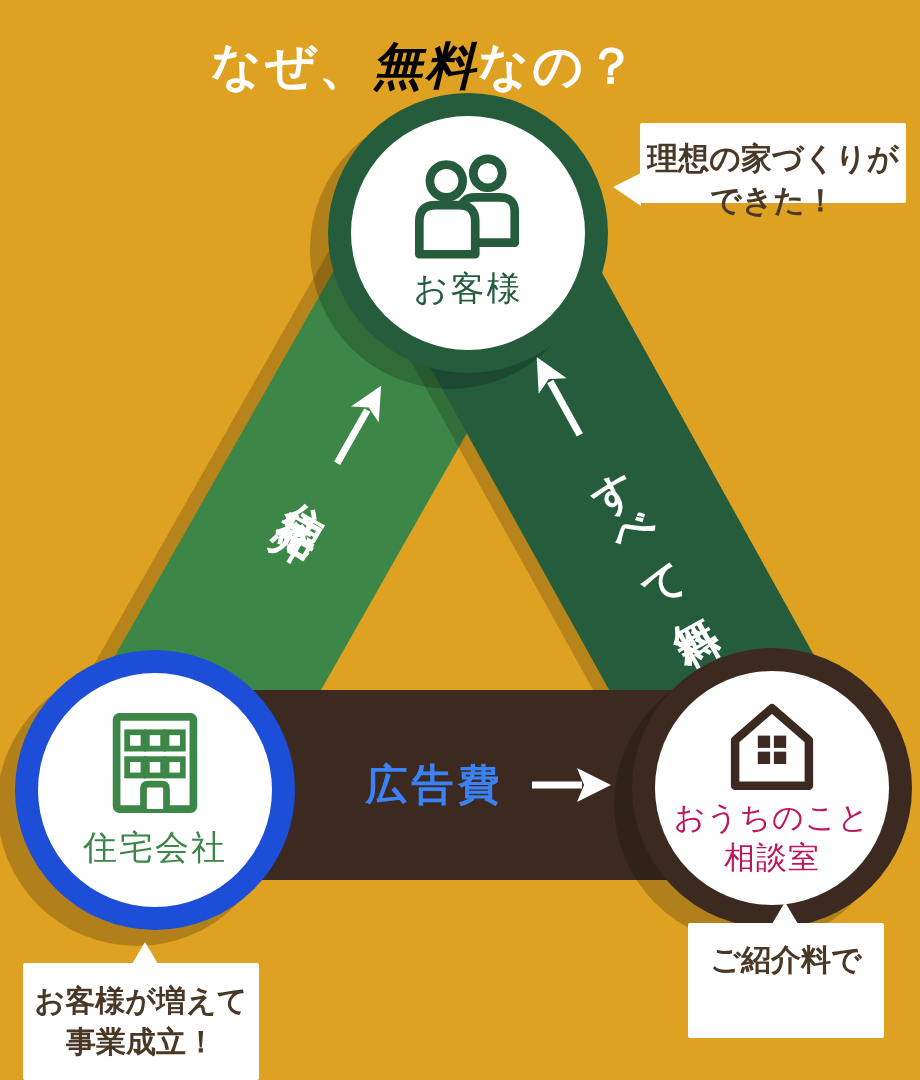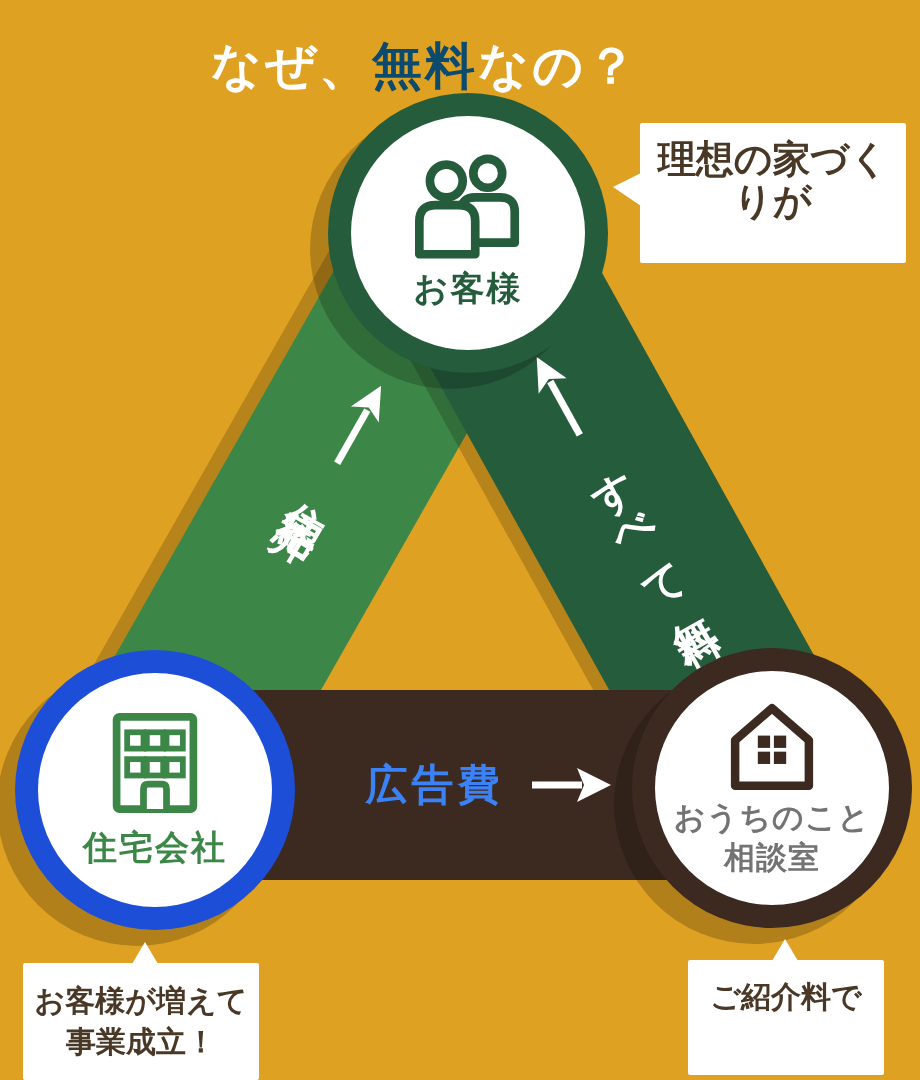--- a/index.html
+++ b/index.html
@@ -10,21 +10,21 @@
     -webkit-font-smoothing:antialiased;
   }
   
   .title{
     position:absolute;top:2px;left:0;width:100%;
     text-align:center;transform:translateX(-35px);
     font-size:50px;font-weight:800;letter-spacing:3px;line-height:60px;
     white-space:nowrap;
   }
   .t-white{color:#FFFFFF;margin-top:32px;}
-  .t-brown{color:#0c4a6e;}
+  .t-brown{color:#000000;font-style:italic;}
 
   
   .band{position:absolute;}
   .band-left{
     left:212px;top:191px;width:196px;height:640px;background:#3C8747;
     transform:rotate(29.6deg);
     box-shadow:-14px 12px 0 rgba(0,0,0,0.18);
   }
   .band-right{
     left:524px;top:194px;width:196px;height:634px;background:#245C3C;
@@ -56,35 +56,35 @@
   .node{position:absolute;width:280px;height:280px;border-radius:50%;
         box-shadow:-18px 16px 0 rgba(0,0,0,0.2);}
   .node-top{left:328px;top:93px;background:#245C3C;}
   .node-left{left:15px;top:650px;background:#1d4ed8;}
   .node-right{left:632px;top:648px;background:#3C2A20;}
   .node-inner{
     position:absolute;inset:23px;border-radius:50%;background:#fff;
     display:flex;flex-direction:column;align-items:center;justify-content:center;
     text-align:center;
   }
-  .node-label{font-weight:700;text-align:center;}
+  .node-label{font-weight:400;text-align:center;}
   .node-top  .node-label{color:#245C3C;font-size:34px;margin-top:6px;letter-spacing:2px;}
   .node-left .node-label{color:#3C8747;font-size:34px;margin-top:8px;letter-spacing:2px;}
-  .node-right .node-label{color:#737373;font-size:31px;line-height:1.28;margin-top:4px;letter-spacing:1px;}
+  .node-right .node-label{color:#be185d;font-size:31px;line-height:1.28;margin-top:4px;letter-spacing:1px;}
 
   
   .bubble{
     position:absolute;background:#FFFFFF;color:#4A3827;border-radius:2px;
     font-weight:800;text-align:center;box-sizing:border-box;
   }
-  .bubble-top{left:640px;top:123px;width:266px;height:140px;padding-top:15px;
-              font-size:38px;line-height:42px;}
+  .bubble-top{left:640px;top:123px;width:266px;height:80px;padding-top:15px;
+              font-size:31px;line-height:42px;}
   .bubble-bl{left:23px;top:963px;width:236px;height:117px;padding-top:17px;
              font-size:30px;line-height:41px;}
-  .bubble-br{left:688px;top:960px;width:196px;height:115px;padding-top:16px;
+  .bubble-br{left:688px;top:923px;width:196px;height:115px;padding-top:16px;
              font-size:30px;line-height:41px;}
   .tail{position:absolute;width:0;height:0;}
   .tail-left{left:-27px;top:50px;border-right:28px solid #fff;
              border-top:14px solid transparent;border-bottom:19px solid transparent;}
   .tail-up{top:-21px;border-bottom:22px solid #fff;
            border-left:13px solid transparent;border-right:13px solid transparent;}
   .bubble-bl .tail-up{left:109px;}
   .bubble-br .tail-up{left:84px;}
 </style>
 </head>
@@ -168,20 +168,21 @@
       <div class="node-label">
         <span>おうちのこと</span><br>
         <span>相談室</span>
       </div>
     </div>
   </div>
 
   <div class="bubble bubble-top">
     <span class="tail tail-left"></span>
     <div>理想の家づくりが</div>
+    <div>できた！</div>
   </div>
 
   <div class="bubble bubble-bl">
     <span class="tail tail-up"></span>
     <div>お客様が増えて</div>
     <div>事業成立！</div>
   </div>
 
   <div class="bubble bubble-br">
     <span class="tail tail-up"></span>

